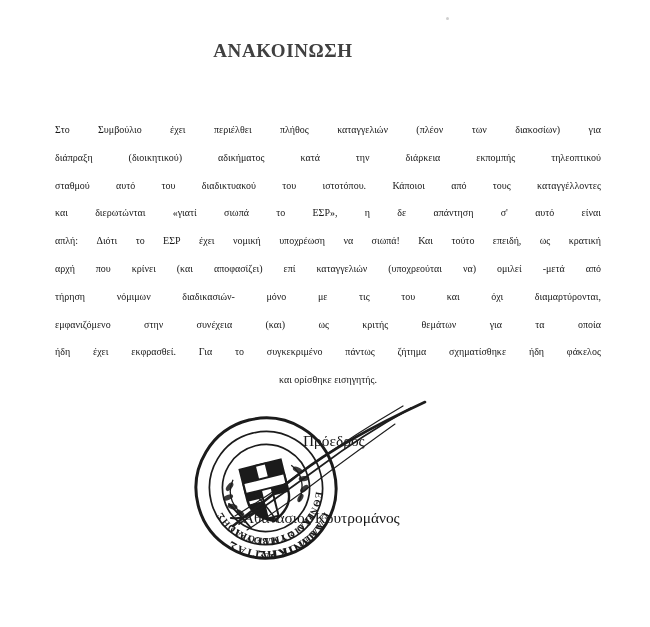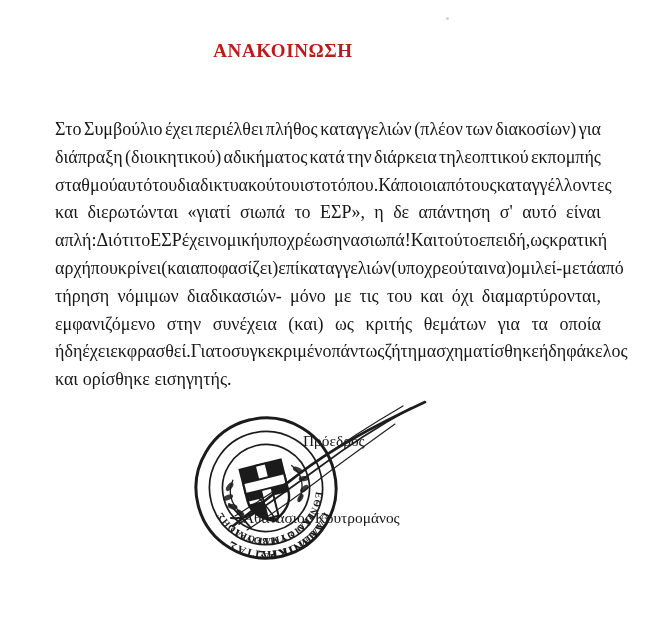--- a/index.html
+++ b/index.html
@@ -33,41 +33,42 @@
   
   #doc-title {
     position: absolute;
     left: 0;
     top: 40px;
     width: 566px;
     text-align: center;
     font-size: 19px;
     font-weight: bold;
     letter-spacing: 0.6px;
-    color: #b91c1c;
+    color: #404040;
   }
 
   
   #body-text {
     position: absolute;
     left: 55px;
     top: 116px;
     width: 546px;
   }
   .body-line {
-    font-size: 18px;
+    font-size: 10px;
     line-height: 27.8px;
     color: #171717;
     white-space: nowrap;
     display: flex;
     justify-content: space-between;
   }
   .body-line.last {
     display: block;
     white-space: normal;
+    text-align: center;
   }
   .body-line > span.w {
     display: inline-block;
   }
 
   
   #signature-block {
     position: absolute;
     left: 0;
     top: 0;
@@ -133,22 +134,22 @@
         <span class="w">διακοσίων)</span>
         <span class="w">για</span>
       </div>
     <div class="body-line">
         <span class="w">διάπραξη</span>
         <span class="w">(διοικητικού)</span>
         <span class="w">αδικήματος</span>
         <span class="w">κατά</span>
         <span class="w">την</span>
         <span class="w">διάρκεια</span>
+        <span class="w">εκπομπής</span>
         <span class="w">τηλεοπτικού</span>
-        <span class="w">εκπομπής</span>
       </div>
     <div class="body-line">
         <span class="w">σταθμού</span>
         <span class="w">αυτό</span>
         <span class="w">του</span>
         <span class="w">διαδικτυακού</span>
         <span class="w">του</span>
         <span class="w">ιστοτόπου.</span>
         <span class="w">Κάποιοι</span>
         <span class="w">από</span>

